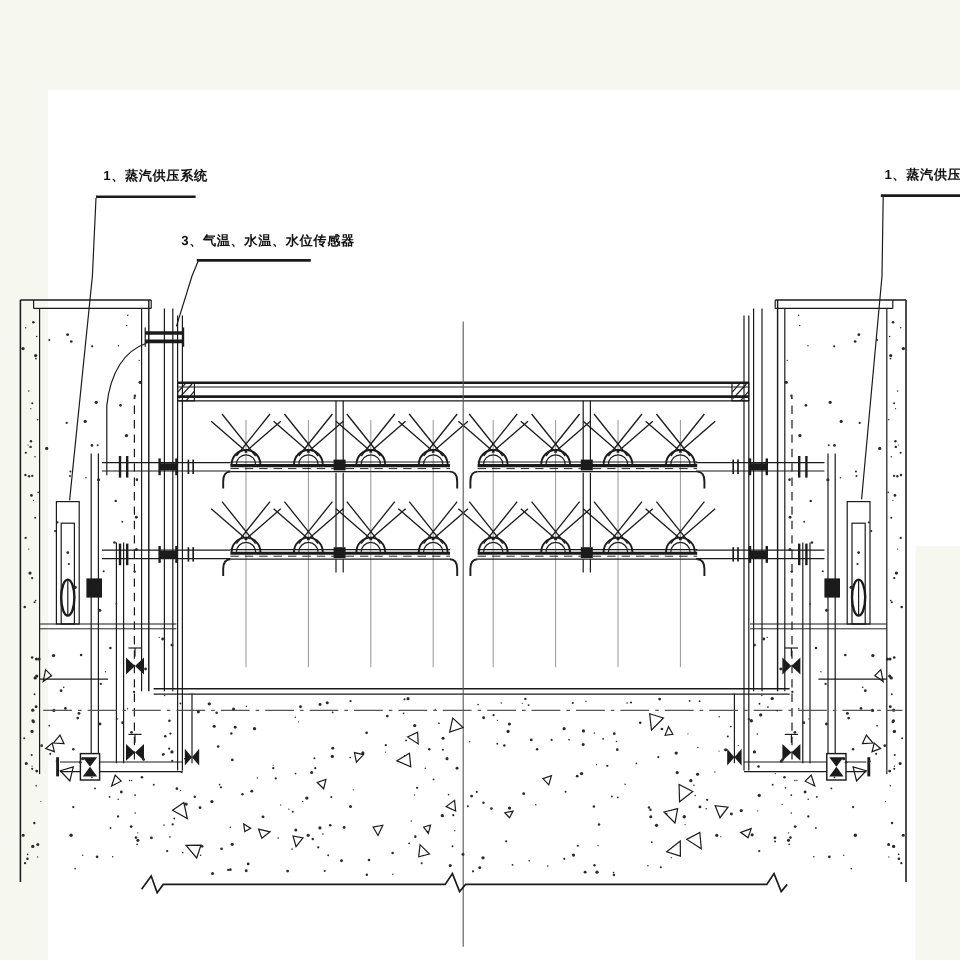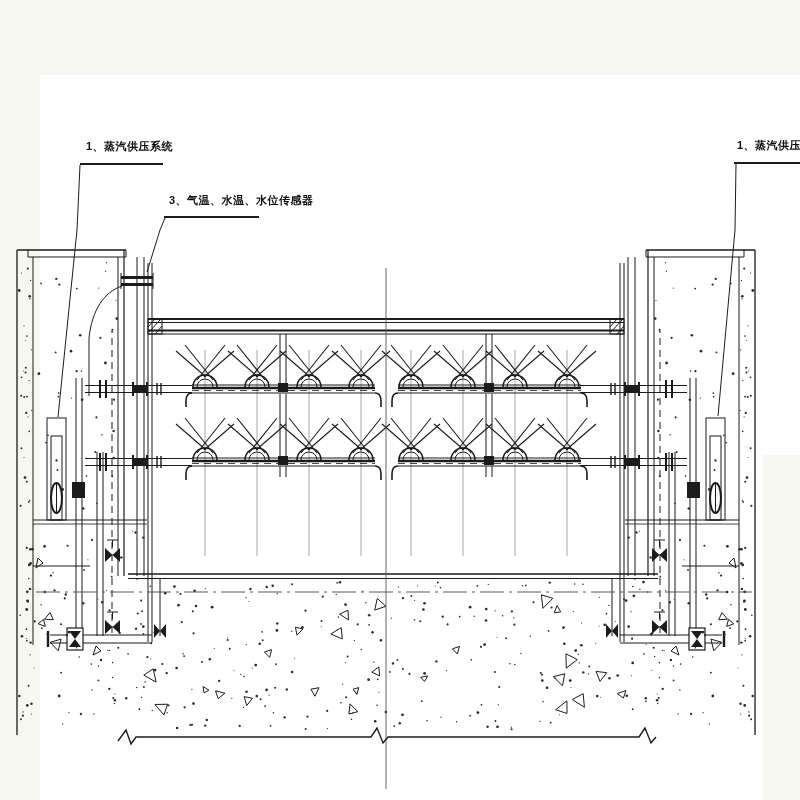--- a/index.html
+++ b/index.html
@@ -721,15 +721,15 @@
       <path d="M80,164 H163" stroke-width="2.2"></path>
       <path d="M80,165 L77,230 L58,417" stroke-width="1"></path>
       <path d="M164,217 H259" stroke-width="2.2"></path>
       <path d="M165,218 L160,230 L147,272" stroke-width="1"></path>
       <path d="M734,163 H800" stroke-width="2.2"></path>
       <path d="M736,164 L735,230 L718,416" stroke-width="1"></path>
     </g>
   </svg>
 
   <div class="lbl" style="left:86px;top:139px">1、蒸汽供压系统</div>
-  <div class="lbl" style="left:169px;top:193px">3、气温、水温、水位传感器</div>
+  <div class="lbl" style="left:151px;top:193px">3、气温、水温、水位传感器</div>
   <div class="lbl" style="left:737px;top:138px">1、蒸汽供压系统</div>
 </div>
 
 </body></html>

